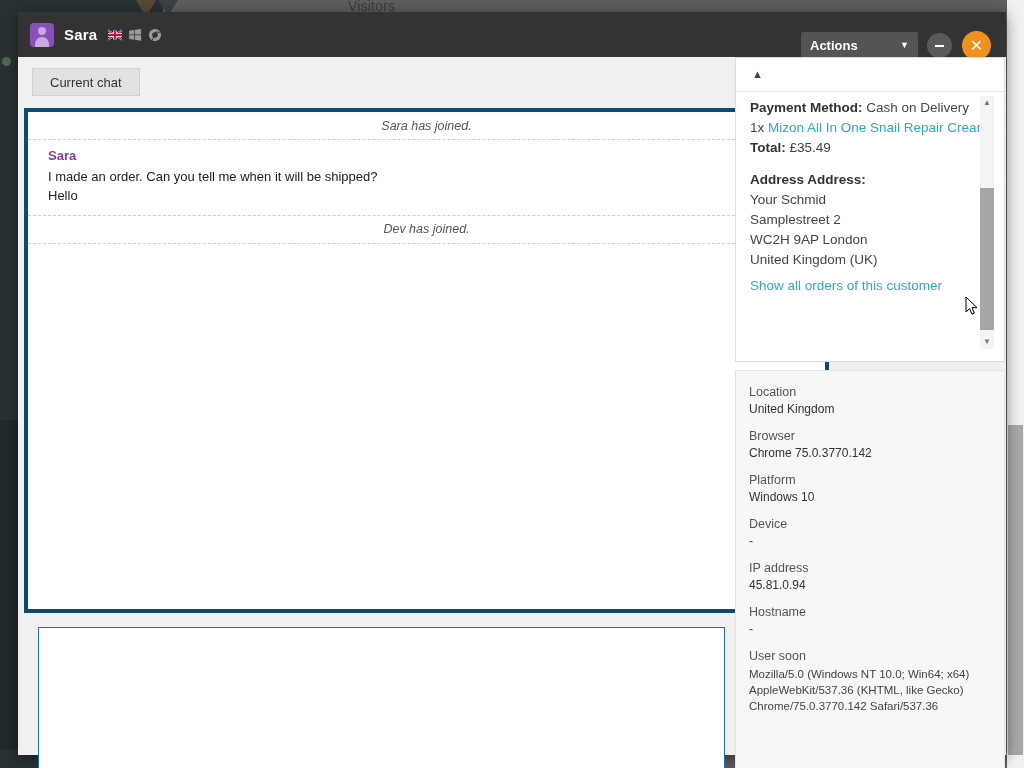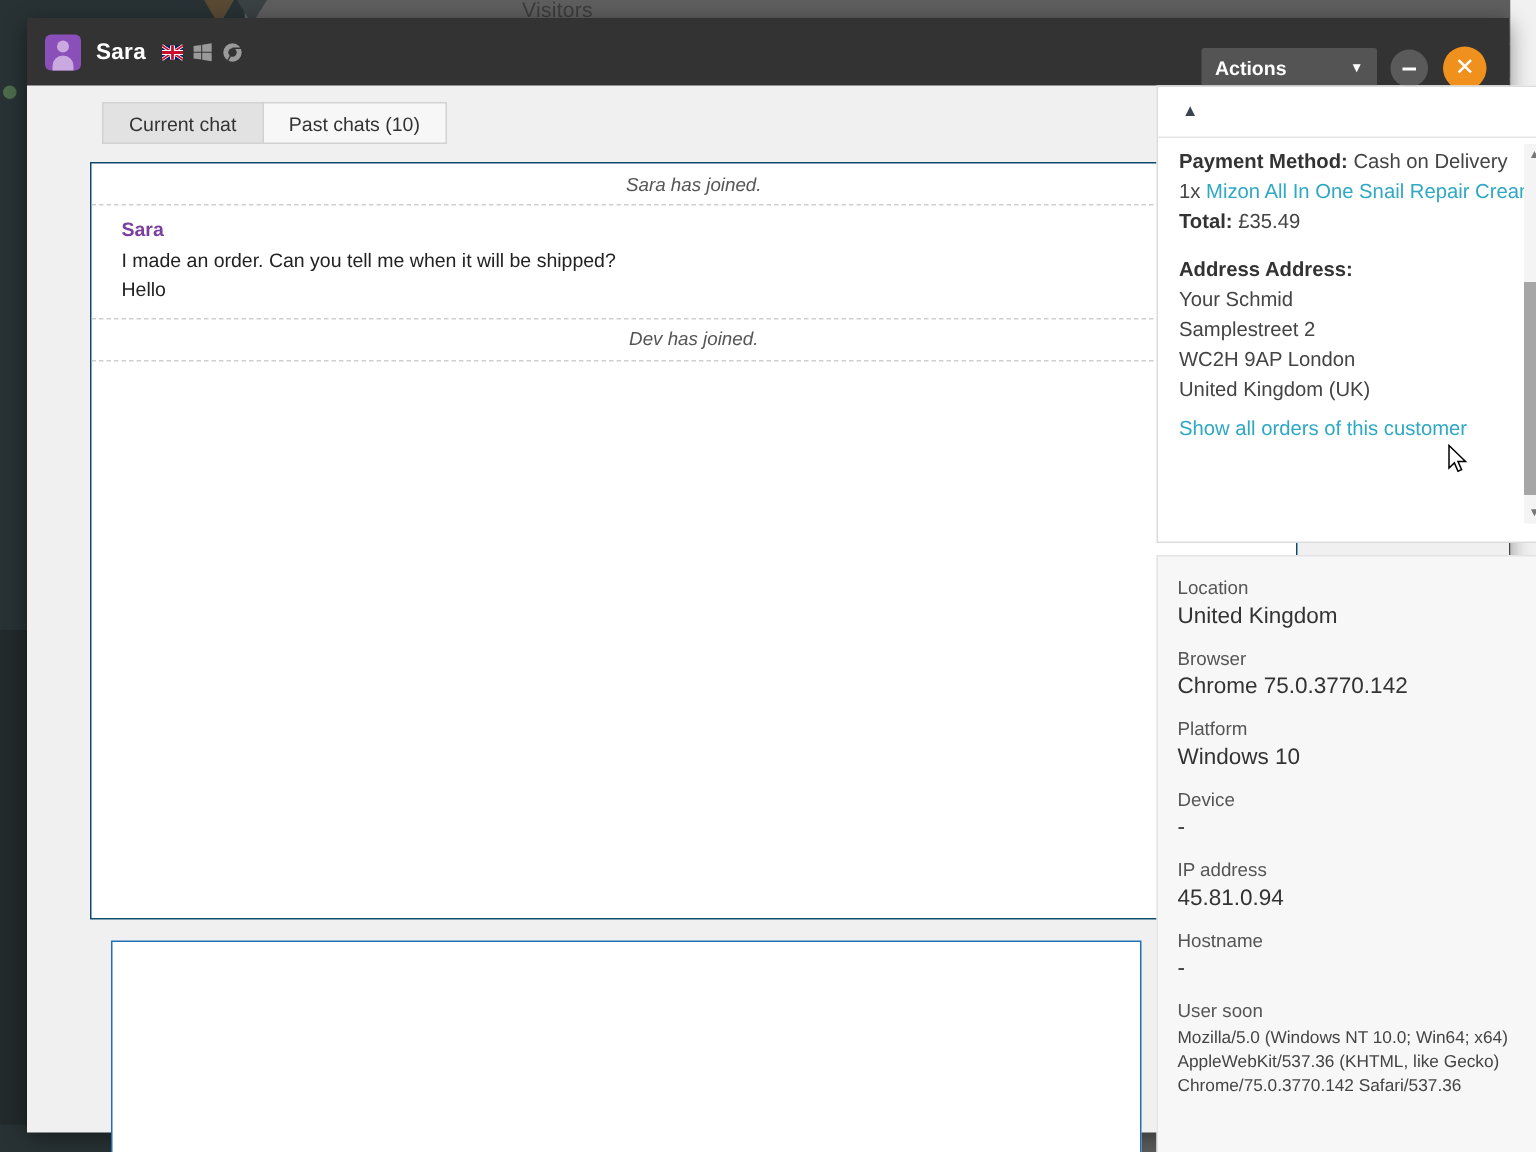--- a/index.html
+++ b/index.html
@@ -138,39 +138,39 @@
   #close-button {
     position: absolute; right: 15px; top: 19px;
     width: 29px; height: 29px; border-radius: 50%;
     background: #f0911e; border: none; cursor: pointer;
     color: #ffffff; font-size: 16px; line-height: 1;
     display: flex; align-items: center; justify-content: center;
     font-family: "Liberation Sans", sans-serif;
   }
 
   
-  #chat-body { position: relative; height: 698px; margin-left: 36px; }
+  #chat-body { position: relative; height: 698px; }
 
   
   #left-col {
     position: absolute; left: 0; top: 0; width: 705px; height: 698px;
   }
   #tabs { display: flex; padding: 11px 0 0 14px; gap: 0; }
   .tab {
     height: 28px; padding: 0 17px;
     display: flex; align-items: center;
     font-size: 13px; color: #333; cursor: pointer;
     background: #e2e2e2; border: 1px solid #d2d2d2;
     font-family: "Liberation Sans", sans-serif;
   }
   .tab.inactive { background: #f7f7f7; border-left: none; }
 
   #transcript {
     position: absolute; left: 6px; top: 51px; width: 805px; height: 505px;
-    background: #ffffff; border: 1px solid #0c4a6e;
+    background: #ffffff; border: 4px solid #0c4a6e;
     overflow: hidden;
   }
   .sys-row {
     position: relative; height: 28px;
     border-bottom: 1px dashed #cfcfcf;
     display: flex; align-items: center;
   }
   .sys-text {
     position: absolute; left: 0; right: 0; text-align: center;
     font-size: 12.5px; font-style: italic; color: #555;
@@ -238,21 +238,21 @@
     position: absolute; left: 0; top: 92px; width: 14px; height: 142px;
     background: #a6a6a6; cursor: pointer;
   }
 
   #visitor-card {
     position: absolute; left: 18px; top: 313px; width: 270px; height: 440px;
     background: #f7f7f7; border: 1px solid #e4e4e4;
     padding: 14px 13px 0 13px; overflow: hidden;
   }
   .vi-label { font-size: 12.5px; color: #555; margin-bottom: 3px; }
-  .vi-value { font-size: 15px; color: #333; margin-bottom: 13px; }
+  .vi-value { font-size: 12px; color: #333; margin-bottom: 13px; }
   .vi-value.small { font-size: 11.5px; line-height: 16px; color: #444; }
 
   
   #mouse-cursor {
     position: absolute; left: 965px; top: 296px; width: 14px; height: 20px;
     pointer-events: none;
   }
 </style>
 </head>
 <body>
@@ -319,21 +319,20 @@
     <button id="close-button">
       <span>✕</span>
     </button>
   </div>
 
   <div id="chat-body">
 
     <div id="left-col">
       <div id="tabs">
         <div class="tab">Current chat</div>
-        <div class="tab inactive">Past chats (10)</div>
       </div>
 
       <div id="transcript">
 
         <div class="sys-row">
           <div class="sys-text">Sara has joined.</div>
           <div class="sys-time">9:32 AM</div>
         </div>
 
         <div class="msg">

